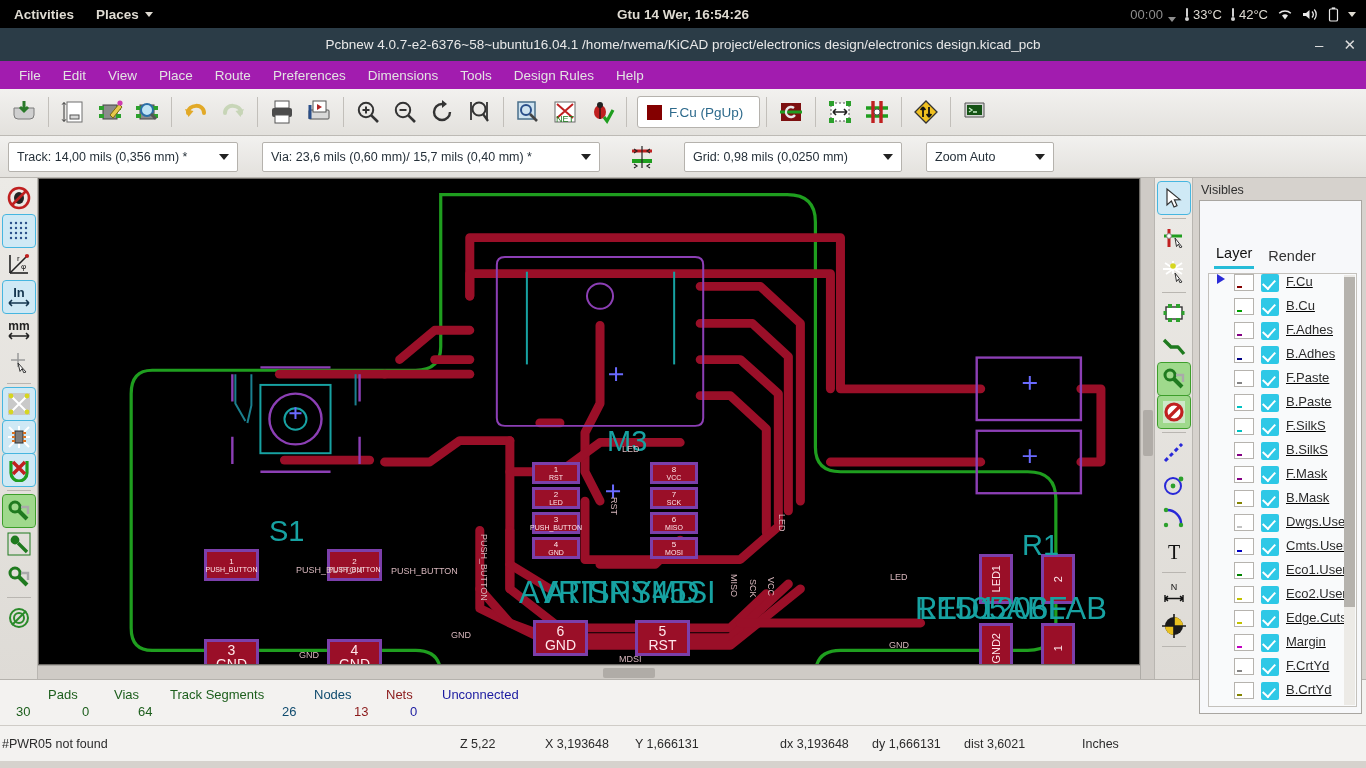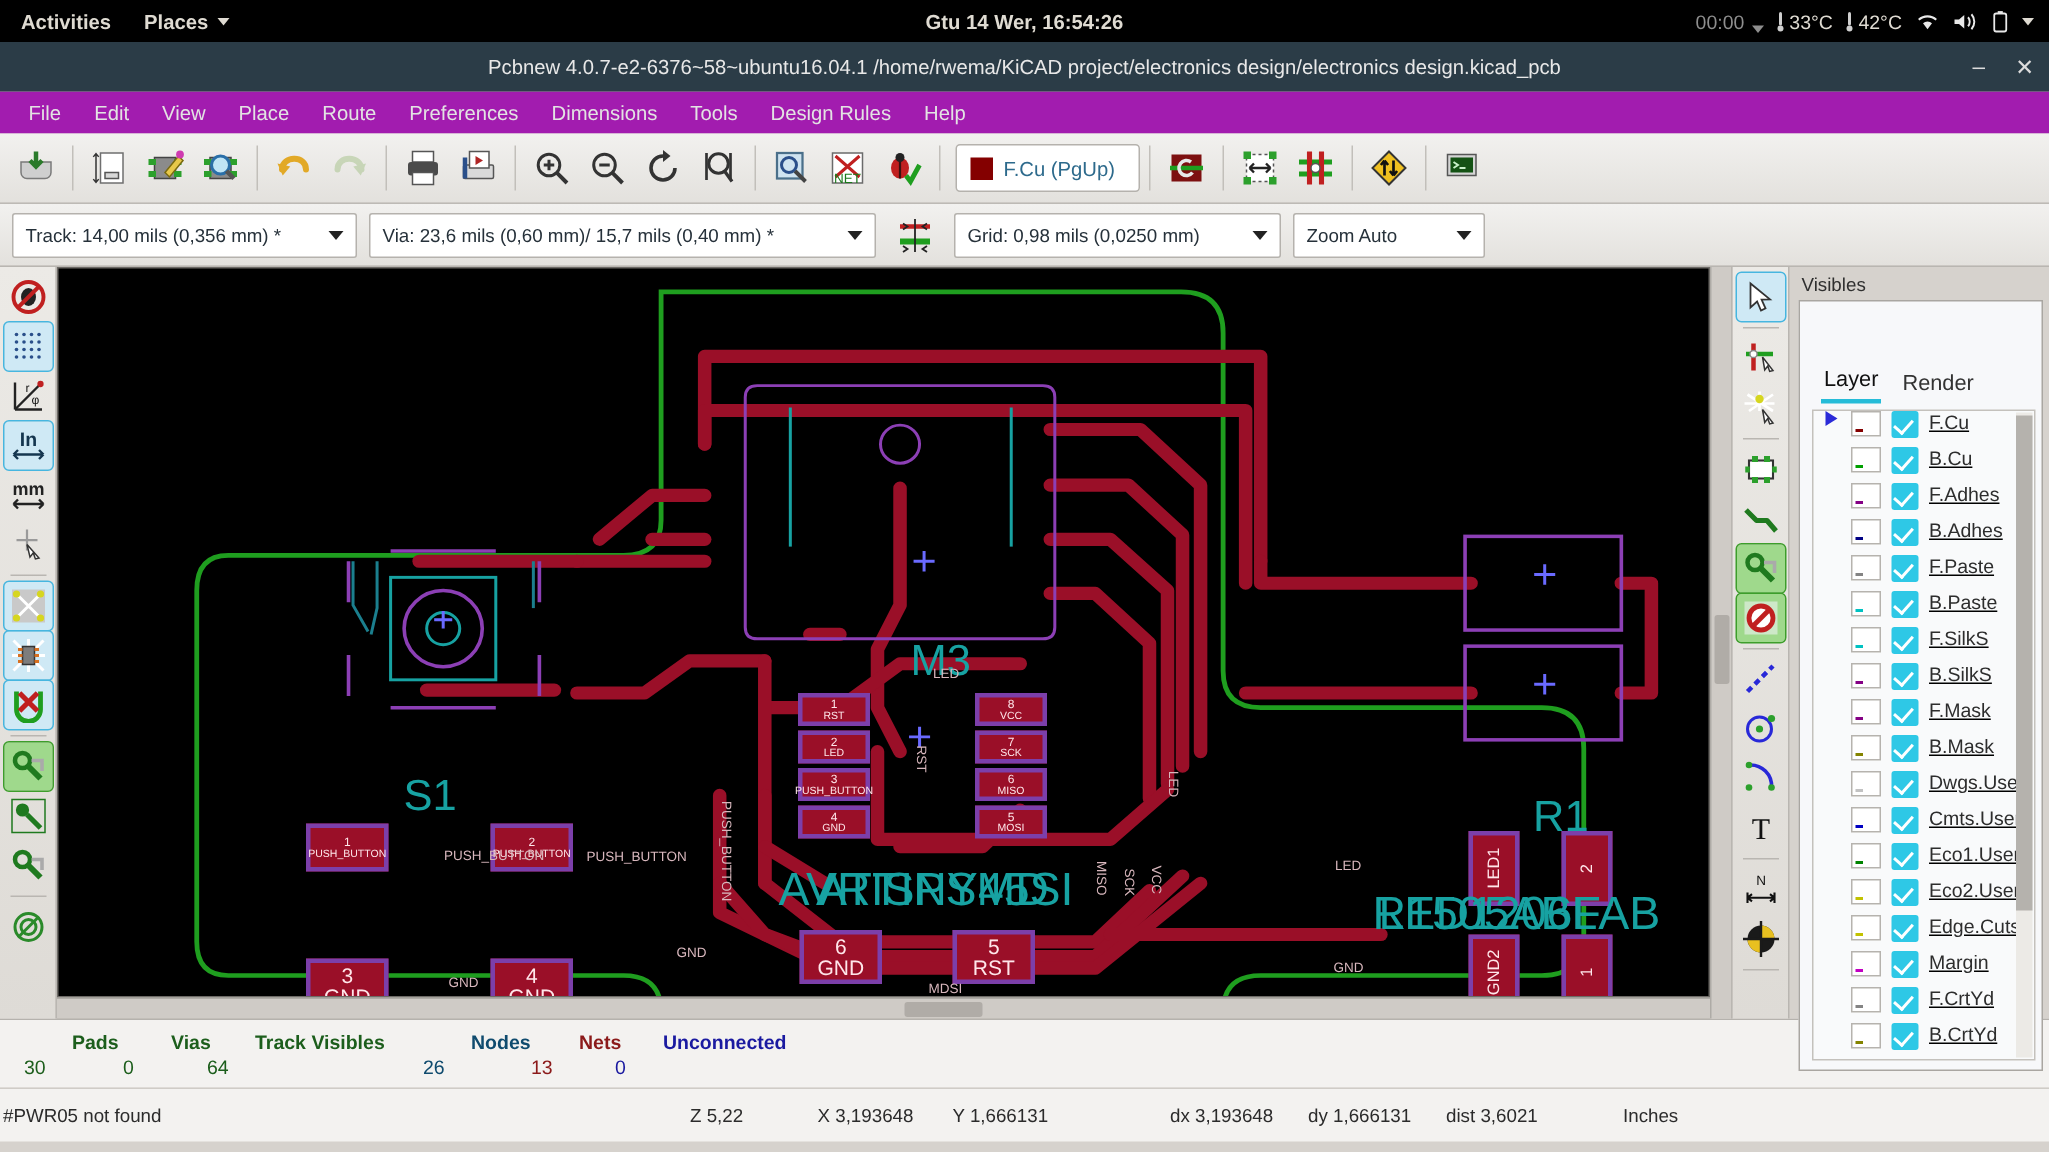--- a/index.html
+++ b/index.html
@@ -37,21 +37,21 @@
     padding-left:8px; gap:0; }
   .menubar .mi{ color:#e3e3e3; font-size:13.5px; padding:3px 11px; border-radius:2px; }
 
   
   .tbar{ background:linear-gradient(#f2f1ef,#e3e1dd); border-bottom:1px solid #bdbab5;
     display:flex; align-items:center; }
   .tbar1{ height:47px; padding:0 6px; gap:1px; }
   .tbtn{ width:36px; height:38px; display:flex; align-items:center; justify-content:center;
     border-radius:3px; }
   .tsep{ width:1px; height:30px; background:#c2bfba; margin:0 5px; }
-  .tbar2{ height:42px; padding:12px 8px; gap:8px; border-bottom:1px solid #b9b6b1;}
+  .tbar2{ height:42px; padding:12px 8px; gap:24px; border-bottom:1px solid #b9b6b1;}
   .combo{ height:30px; background:#fff; border:1px solid #b5b2ad; border-radius:2px;
     display:flex; align-items:center; padding:0 8px; font-size:12.5px; color:#26313a;
     justify-content:space-between; gap:10px; }
   .combo .cv{ white-space:nowrap; }
   .combo .arw{ width:0;height:0;border-left:5px solid transparent;border-right:5px solid transparent;
     border-top:6px solid #222; flex:none; }
   .layercombo{ height:32px; background:#fff; border:1px solid #b5b2ad; border-radius:3px;
     display:flex; align-items:center; gap:7px; padding:0 9px; margin-left:4px;}
   .layercombo .sw{ width:15px;height:15px; background:#840000; }
   .layercombo .lbl{ font-size:13.5px; color:#2d6a8c; }
@@ -105,21 +105,21 @@
   .chk::after{ content:""; position:absolute; left:4px; top:3px; width:6px; height:10px;
      border:solid #fff; border-width:0 2.4px 2.4px 0; transform:rotate(42deg); }
   .lname{ font-size:13px; color:#2d2d2d; white-space:nowrap; }
   .listsb{ position:absolute; right:1px; top:1px; width:11px; bottom:1px; background:#eceae6;}
   .listsb .t{ position:absolute; top:2px; left:0; width:11px; height:330px; background:#b5b2ad;}
 
   
   .statwrap{ height:46px; background:#f3f2f0; border-top:1px solid #b5b2ad;
      display:flex; align-items:center; padding-left:16px; }
   .statcol{ display:flex; flex-direction:column; gap:2px; }
-  .statcol .k{ font-size:13px; font-weight:bold;padding-left:32px; }
+  .statcol .k{ font-size:13px; font-weight:normal;padding-left:32px; }
   .statcol .v{ font-size:13px; }
   .msgbar{ height:36px; background:#f3f2f0; border-top:1px solid #cfccc7;
      display:flex; align-items:center; font-size:12.5px; color:#2b2b2b; }
 
   
   .pad{ position:absolute; background:#9a0f28; border:3px solid #7c3faa;
      color:#ffd8de; display:flex; flex-direction:column; align-items:center;
      justify-content:center; line-height:1.0; font-family:"Liberation Sans",sans-serif; }
   .pad .pn{ font-size:14px; color:#ffe6ea; }
   .pad .pl{ font-size:14px; color:#ffe6ea; }
@@ -980,21 +980,21 @@
 <div class="statwrap" id="statwrap">
     <div class="statcol" style="width: 66px;">
       <div class="k" style="color: rgb(28, 94, 28);">Pads</div>
       <div class="v" style="color: rgb(28, 94, 28);">30</div>
     </div>
     <div class="statcol" style="width: 56px;">
       <div class="k" style="color: rgb(28, 94, 28);">Vias</div>
       <div class="v" style="color: rgb(28, 94, 28);">0</div>
     </div>
     <div class="statcol" style="width: 144px;">
-      <div class="k" style="color: rgb(28, 94, 28);">Track Visibles</div>
+      <div class="k" style="color: rgb(28, 94, 28);">Track Segments</div>
       <div class="v" style="color: rgb(28, 94, 28);">64</div>
     </div>
     <div class="statcol" style="width: 72px;">
       <div class="k" style="color: rgb(15, 75, 110);">Nodes</div>
       <div class="v" style="color: rgb(15, 75, 110);">26</div>
     </div>
     <div class="statcol" style="width: 56px;">
       <div class="k" style="color: rgb(139, 26, 26);">Nets</div>
       <div class="v" style="color: rgb(139, 26, 26);">13</div>
     </div>

